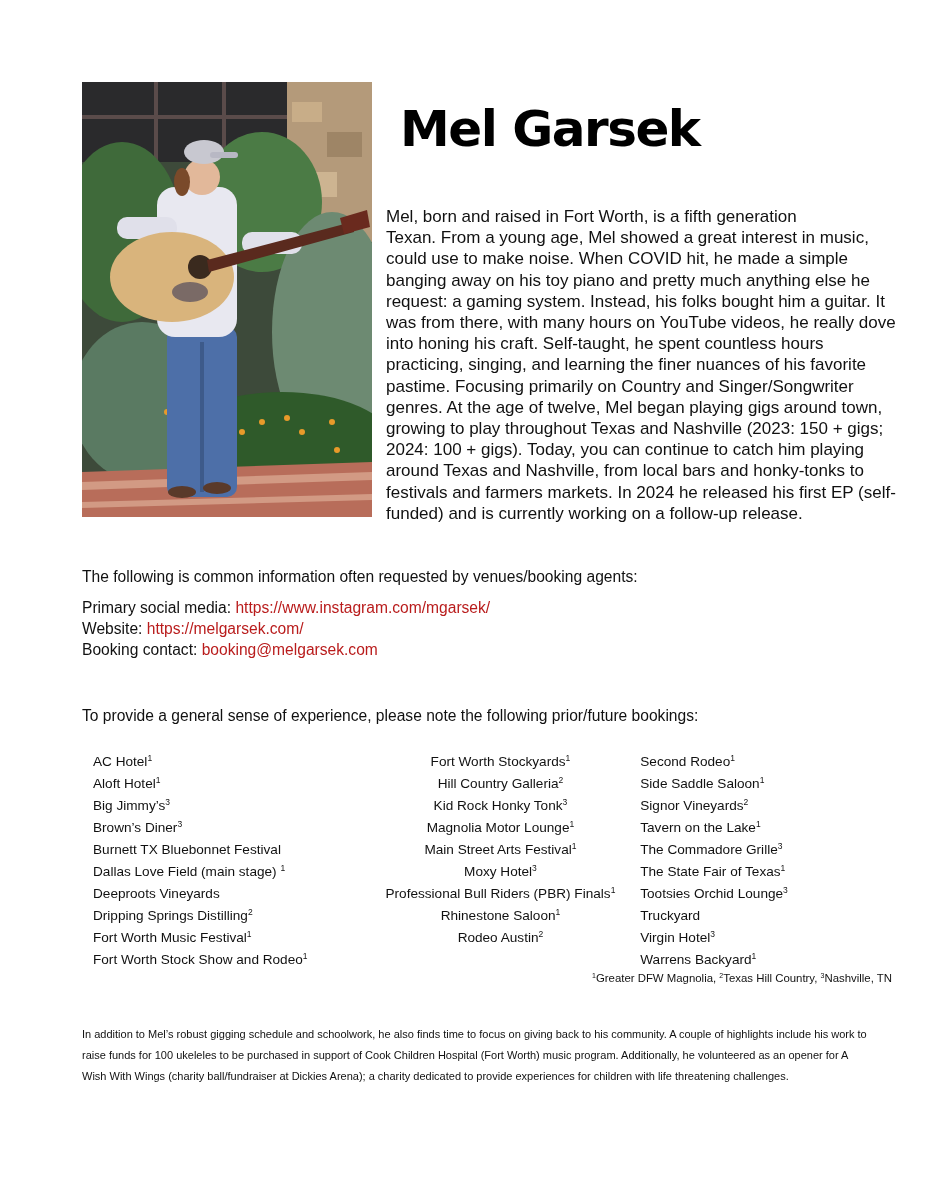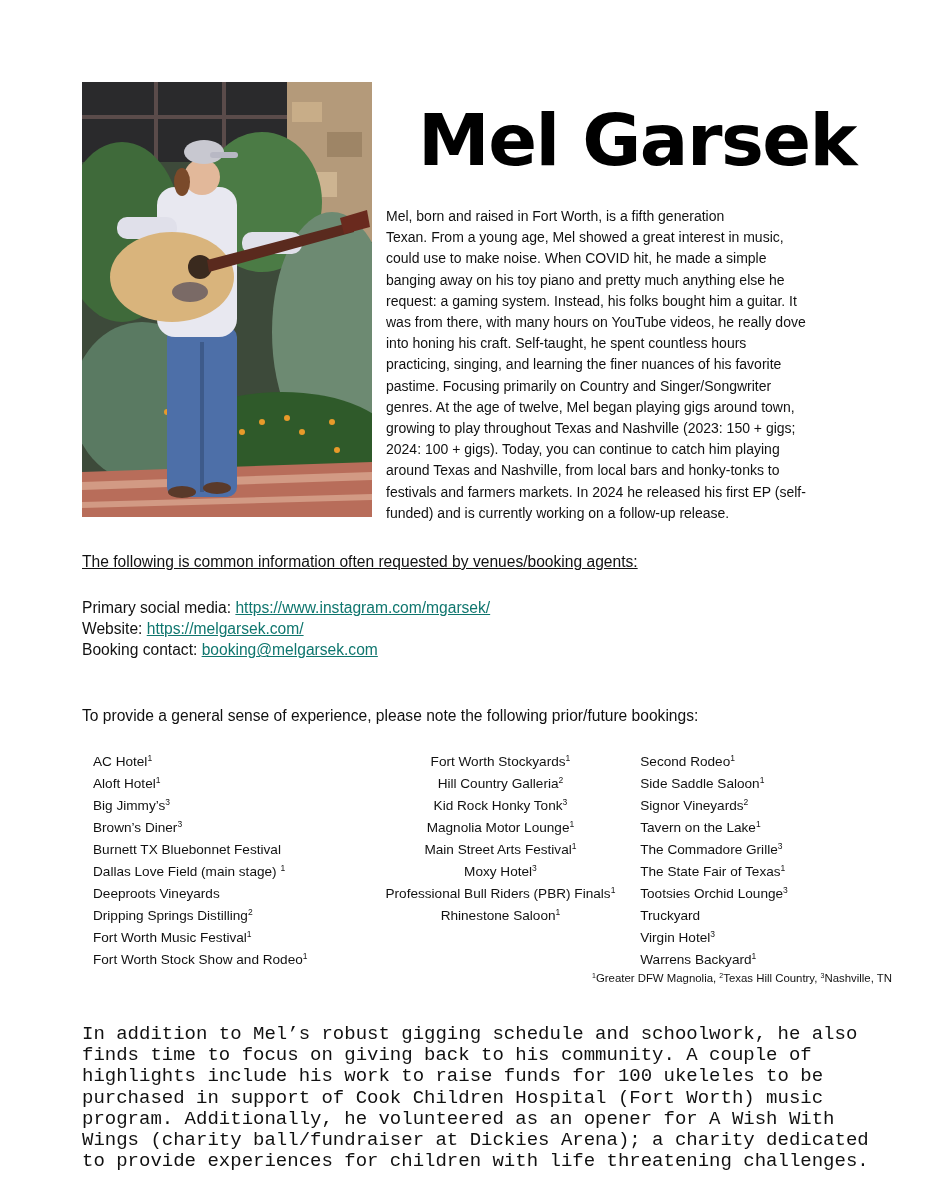--- a/index.html
+++ b/index.html
@@ -7,50 +7,50 @@
       width: 926px; height: 1198px; position: relative; overflow: hidden;
       font-family: "Liberation Sans", "DejaVu Sans", sans-serif;
       color: #111111;
     }
     .photo {
       position: absolute; left: 82px; top: 82px; width: 290px; height: 435px;
       overflow: hidden;
     }
     .photo svg { display: block; width: 100%; height: 100%; }
     .title {
-      position: absolute; left: 400px; top: 104px; width: 456px; text-align: right;
+      position: absolute; left: 400px; top: 104px; width: 456px; text-align: left;
       font-family: "DejaVu Sans", sans-serif; font-weight: bold;
-      font-size: 72px; letter-spacing: -1.5px; line-height: 1; color: #000;
+      font-size: 50px; letter-spacing: -1.5px; line-height: 1; color: #000;
     }
     .bio {
       position: absolute; left: 386px; top: 206px; width: 490px;
-      font-size: 14px; line-height: 21.2px; margin: 0; text-align: left;
+      font-size: 17px; line-height: 21.2px; margin: 0; text-align: left;
     }
     .bio-line { display: block; white-space: nowrap; }
     .text-block {
       position: absolute; left: 82px; font-size: 15.6px; line-height: 21.2px; margin: 0;
       white-space: nowrap;
     }
-    .link { color: #0f766e; text-decoration: underline; }
+    .link { color: #b91c1c; }
     .bookings {
       position: absolute; left: 90px; top: 748px; width: 810px;
       display: flex; font-size: 13.6px; line-height: 22px;
     }
     .col { list-style: none; margin: 3px; padding: 0; }
     .col1 { width: 271px; }
     .col2 { width: 271px; text-align: center; }
     .col3 { width: 260px; }
     sup { font-size: 8.5px; vertical-align: 5px; line-height: 0; }
     .legend {
       position: absolute; left: 592px; top: 972px; font-size: 11.4px; white-space: nowrap;
     }
     .legend sup { font-size: 7px; vertical-align: 4px; }
     .community {
       position: absolute; left: 82px; top: 1024px; width: 790px;
-      font-size: 19px; line-height: 21.2px; margin: 0; font-family: Liberation Mono, monospace;
+      font-size: 11px; line-height: 21.2px; margin: 0;
     }
   </style>
 </head>
 <body>
 
 <div class="photo">
   <svg viewBox="0 0 290 435" preserveAspectRatio="none">
     <rect x="0" y="0" width="290" height="435" fill="#3d4a3a"></rect>
     <rect x="0" y="0" width="205" height="80" fill="#2a2a2c"></rect>
     <rect x="0" y="33" width="205" height="4" fill="#5a4b4a"></rect>
@@ -107,21 +107,21 @@
   <span class="bio-line">practicing, singing, and learning the finer nuances of his favorite</span>
   <span class="bio-line">pastime.  Focusing primarily on Country and Singer/Songwriter</span>
   <span class="bio-line">genres.  At the age of twelve, Mel began playing gigs around town,</span>
   <span class="bio-line">growing to play throughout Texas and Nashville (2023: 150 + gigs;</span>
   <span class="bio-line">2024: 100 + gigs).  Today, you can continue to catch him playing</span>
   <span class="bio-line">around Texas and Nashville, from local bars and honky-tonks to</span>
   <span class="bio-line">festivals and farmers markets.  In 2024 he released his first EP (self-</span>
   <span class="bio-line">funded) and is currently working on a follow-up release.</span>
 </p>
 
-<p class="text-block" style="top:551px;text-decoration:underline;">The following is common information often requested by venues/booking agents:</p>
+<p class="text-block" style="top:566px;">The following is common information often requested by venues/booking agents:</p>
 
 <div class="text-block" style="top:597px;">
   <div>
     <span>Primary social media: </span><a class="link">https://www.instagram.com/mgarsek/</a>
   </div>
   <div>
     <span>Website: </span><a class="link">https://melgarsek.com/</a>
   </div>
   <div>
     <span>Booking contact: </span><a class="link">booking@melgarsek.com</a>
@@ -145,20 +145,21 @@
   </ul>
   <ul class="col col2">
     <li><span>Fort Worth Stockyards</span><sup>1</sup></li>
     <li><span>Hill Country Galleria</span><sup>2</sup></li>
     <li><span>Kid Rock Honky Tonk</span><sup>3</sup></li>
     <li><span>Magnolia Motor Lounge</span><sup>1</sup></li>
     <li><span>Main Street Arts Festival</span><sup>1</sup></li>
     <li><span>Moxy Hotel</span><sup>3</sup></li>
     <li><span>Professional Bull Riders (PBR) Finals</span><sup>1</sup></li>
     <li><span>Rhinestone Saloon</span><sup>1</sup></li>
+    <li><span>Rodeo Austin</span><sup>2</sup></li>
   </ul>
   <ul class="col col3">
     <li><span>Second Rodeo</span><sup>1</sup></li>
     <li><span>Side Saddle Saloon</span><sup>1</sup></li>
     <li><span>Signor Vineyards</span><sup>2</sup></li>
     <li><span>Tavern on the Lake</span><sup>1</sup></li>
     <li><span>The Commadore Grille</span><sup>3</sup></li>
     <li><span>The State Fair of Texas</span><sup>1</sup></li>
     <li><span>Tootsies Orchid Lounge</span><sup>3</sup></li>
     <li><span>Truckyard</span><sup></sup></li>

